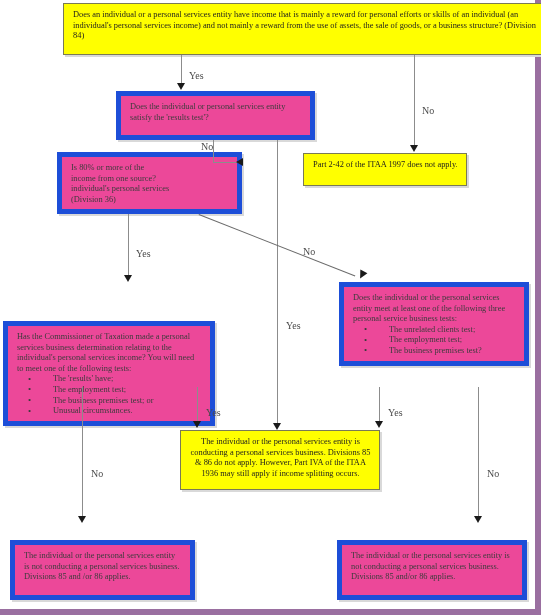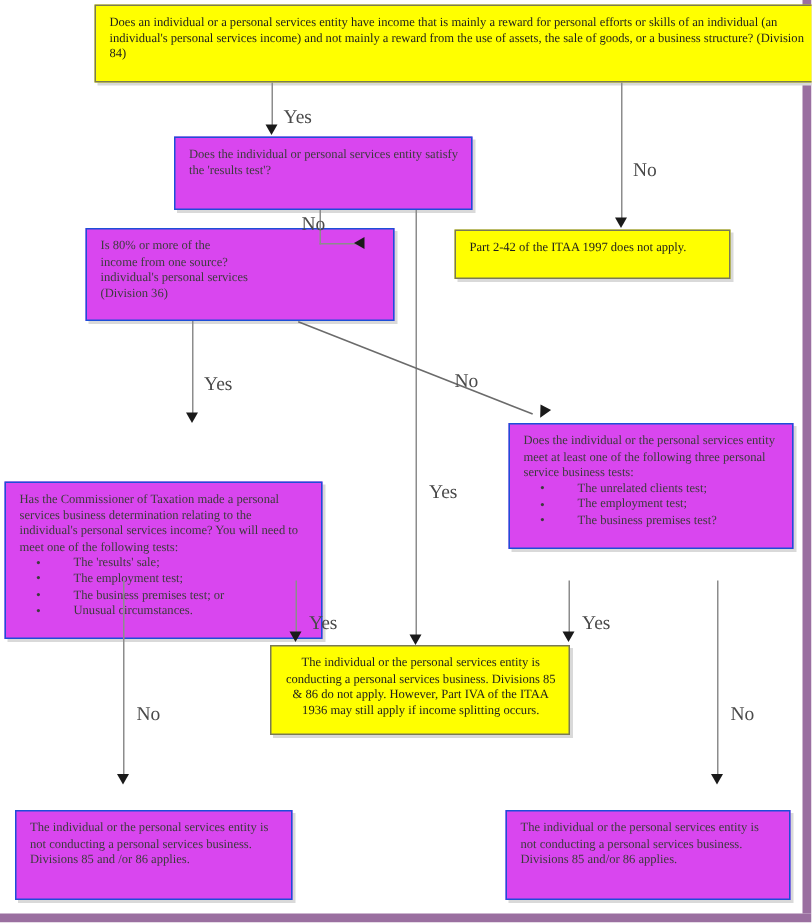--- a/index.html
+++ b/index.html
@@ -6,22 +6,22 @@
   body{width:541px;height:615px;position:relative;overflow:hidden;
        font-family:"Liberation Serif","DejaVu Serif",serif;color:#3a3a3a;}
 
   #canvas{position:absolute;left:0;top:0;width:541px;height:615px;}
 
   
   .frame-right{position:absolute;right:0;top:0;width:6px;height:609px;background:#9a6fa0;}
   .frame-bottom{position:absolute;left:0;bottom:0;width:541px;height:6px;background:#9a6fa0;}
 
   
-  .node{position:absolute;box-sizing:border-box;border:1px solid #1d4ed8;
-        background:#d946ef;padding:6px 8px 5px 9px;
+  .node{position:absolute;box-sizing:border-box;border:5px solid #1d4ed8;
+        background:#ec4899;padding:6px 8px 5px 9px;
         font-size:8.4px;line-height:10.6px;color:#3c3c3c;
         box-shadow:2px 2px 0 #d9d9d9;}
   .node.yellow{background:#ffff00;border:1px solid #7a7a55;color:#1d1d1d;}
   .node p{margin:0;}
   .node ul{margin:0;padding:0;list-style:none;}
   .node ul li{position:relative;padding-left:36px;}
   .node ul li::before{content:"\2022";position:absolute;left:11px;top:-0.5px;font-size:9px;}
 
   
   .ln{position:absolute;background:#8c8c8c;}
@@ -29,21 +29,21 @@
   .hl{height:1px;}
   .arrow{position:absolute;width:0;height:0;
          border-left:4.5px solid transparent;border-right:4.5px solid transparent;
          border-top:7px solid #1a1a1a;}
   .arrow.left{border-left:0;border-top:4.5px solid transparent;
               border-bottom:4.5px solid transparent;border-right:7px solid #1a1a1a;}
   .diag{position:absolute;transform-origin:0 0;height:1px;background:#6b6b6b;}
   .arrow.diag-head{border-left:4.5px solid transparent;border-right:4.5px solid transparent;
                    border-top:8px solid #1a1a1a;}
 
-  .elabel{position:absolute;font-size:13px;color:#4a4a4a;white-space:nowrap;}
+  .elabel{position:absolute;font-size:10px;color:#4a4a4a;white-space:nowrap;}
 </style>
 </head>
 <body>
 
 <div id="canvas">
 
   <div class="frame-right"></div>
   <div class="frame-bottom"></div>
 
   <div class="node yellow" style="left:63px;top:3px;width:484px;height:52px;">
@@ -55,55 +55,55 @@
   <div class="elabel" style="left:189px;top:70px;">Yes</div>
 
   <div class="ln vl" style="left:414px;top:55px;height:92px;"></div>
   <div class="arrow" style="left:410px;top:145px;"></div>
   <div class="elabel" style="left:422px;top:105px;">No</div>
 
   <div class="node" style="left:116px;top:91px;width:199px;height:49px;">
     <p>Does the individual or personal services entity satisfy the 'results test'?</p>
   </div>
 
-  <div class="node" style="left:57px;top:152px;width:206px;height:62px;">
+  <div class="node" style="left:57px;top:152px;width:185px;height:62px;">
     <p>Is 80% or more of the</p>
     <p>income from one source?</p>
     <p>individual's personal services</p>
     <p>(Division 36)</p>
   </div>
 
   <div class="ln vl" style="left:213px;top:140px;height:23px;"></div>
   <div class="ln hl" style="left:249px;top:162px;width:-36px;"></div>
   <div class="ln hl" style="left:230px;top:162px;width:0px;"></div>
   <div class="ln hl" style="left:242px;top:162px;width:0px;"></div>
   <div class="ln hl" style="left:213px;top:162px;width:29px;"></div>
   <div class="arrow left" style="left:236px;top:158px;"></div>
   <div class="elabel" style="left:201px;top:141px;">No</div>
 
   <div class="ln vl" style="left:277px;top:140px;height:285px;"></div>
   <div class="arrow" style="left:273px;top:423px;"></div>
   <div class="elabel" style="left:286px;top:320px;">Yes</div>
 
-  <div class="node yellow" style="left:303px;top:153px;width:184px;height:33px;">
+  <div class="node yellow" style="left:303px;top:153px;width:164px;height:33px;">
     <p>Part 2-42 of the ITAA 1997 does not apply.</p>
   </div>
 
   <div class="ln vl" style="left:128px;top:214px;height:63px;"></div>
   <div class="arrow" style="left:124px;top:275px;"></div>
   <div class="elabel" style="left:136px;top:248px;">Yes</div>
 
   <div class="diag" style="left:199px;top:214px;width:168px;transform:rotate(21.5deg);"></div>
   <div class="arrow diag-head" style="left:358px;top:271px;transform:rotate(28deg);"></div>
   <div class="elabel" style="left:303px;top:246px;">No</div>
 
   <div class="node" style="left:3px;top:282px;width:212px;height:105px;margin-top:39px;">
     <p>Has the Commissioner of Taxation made a personal services business determination relating to the individual's personal services income? You will need to meet one of the following tests:</p>
     <ul>
-      <li>The 'results' sale;</li>
+      <li>The 'results' have;</li>
       <li>The employment test;</li>
       <li>The business premises test; or</li>
       <li>Unusual circumstances.</li>
     </ul>
   </div>
 
   <div class="node" style="left:339px;top:282px;width:190px;height:84px;">
     <p>Does the individual or the personal services entity meet at least one of the following three personal service business tests:</p>
     <ul>
       <li>The unrelated clients test;</li>

